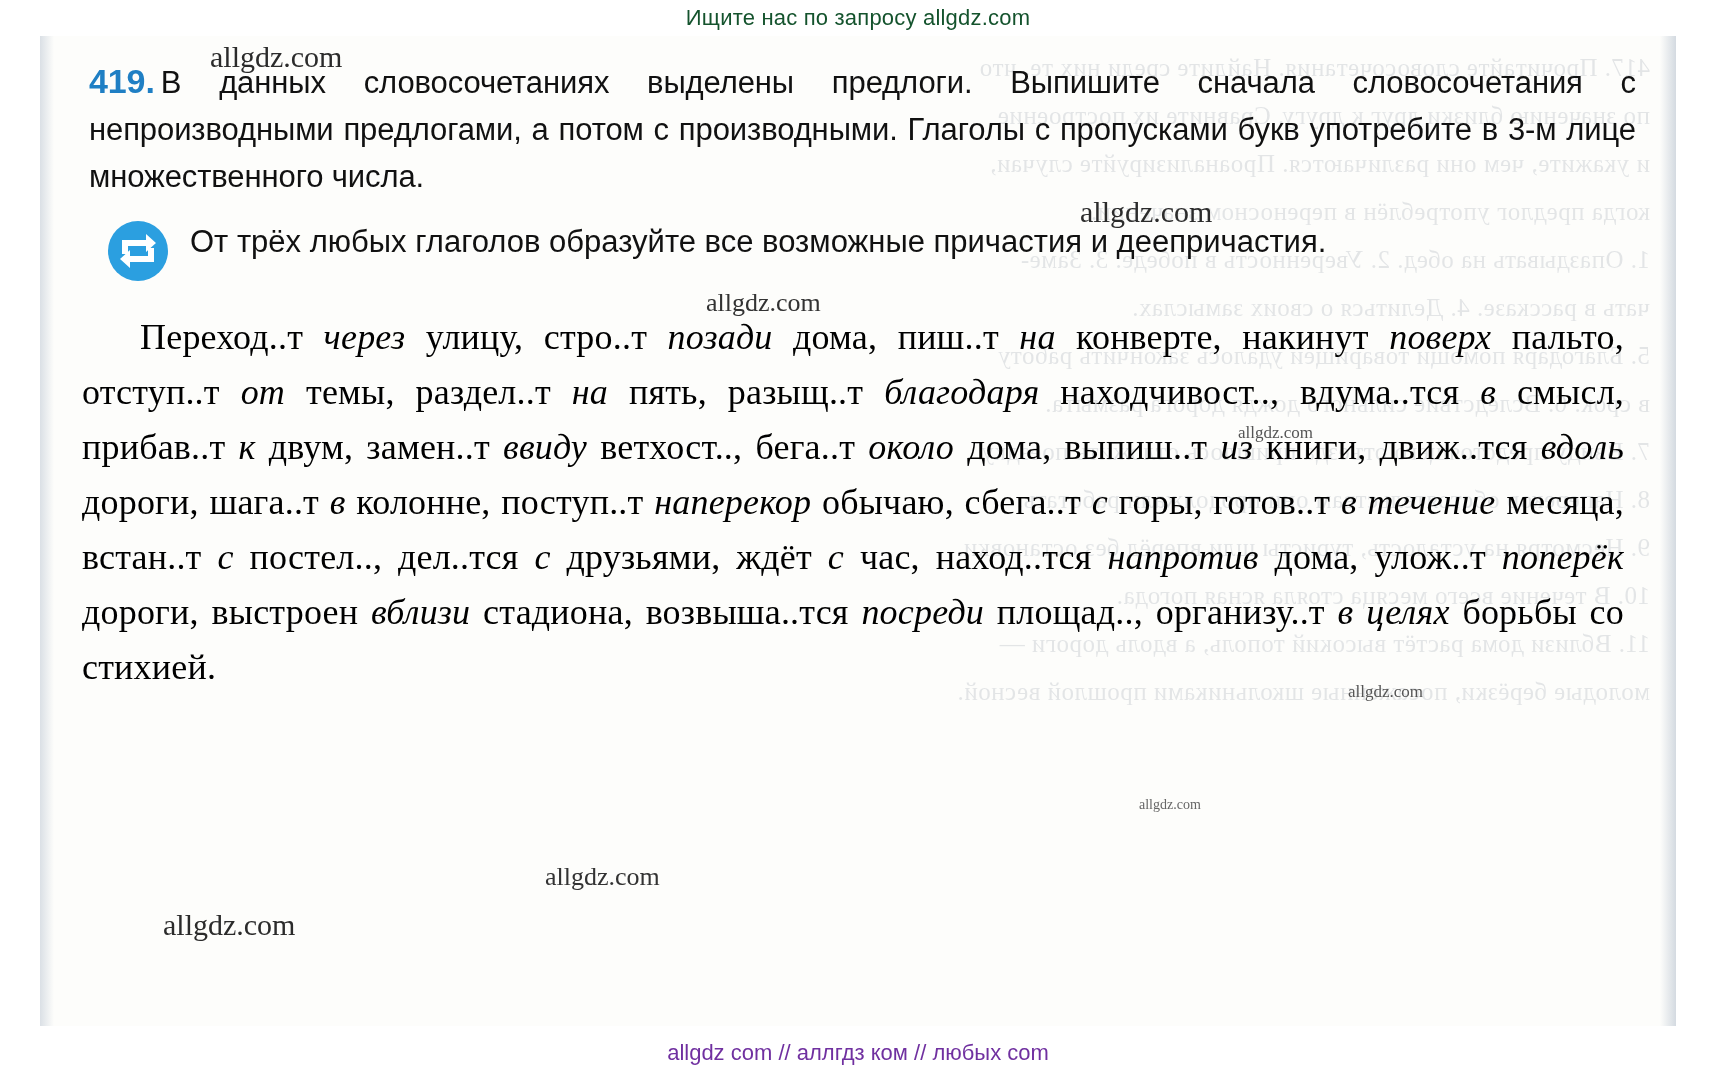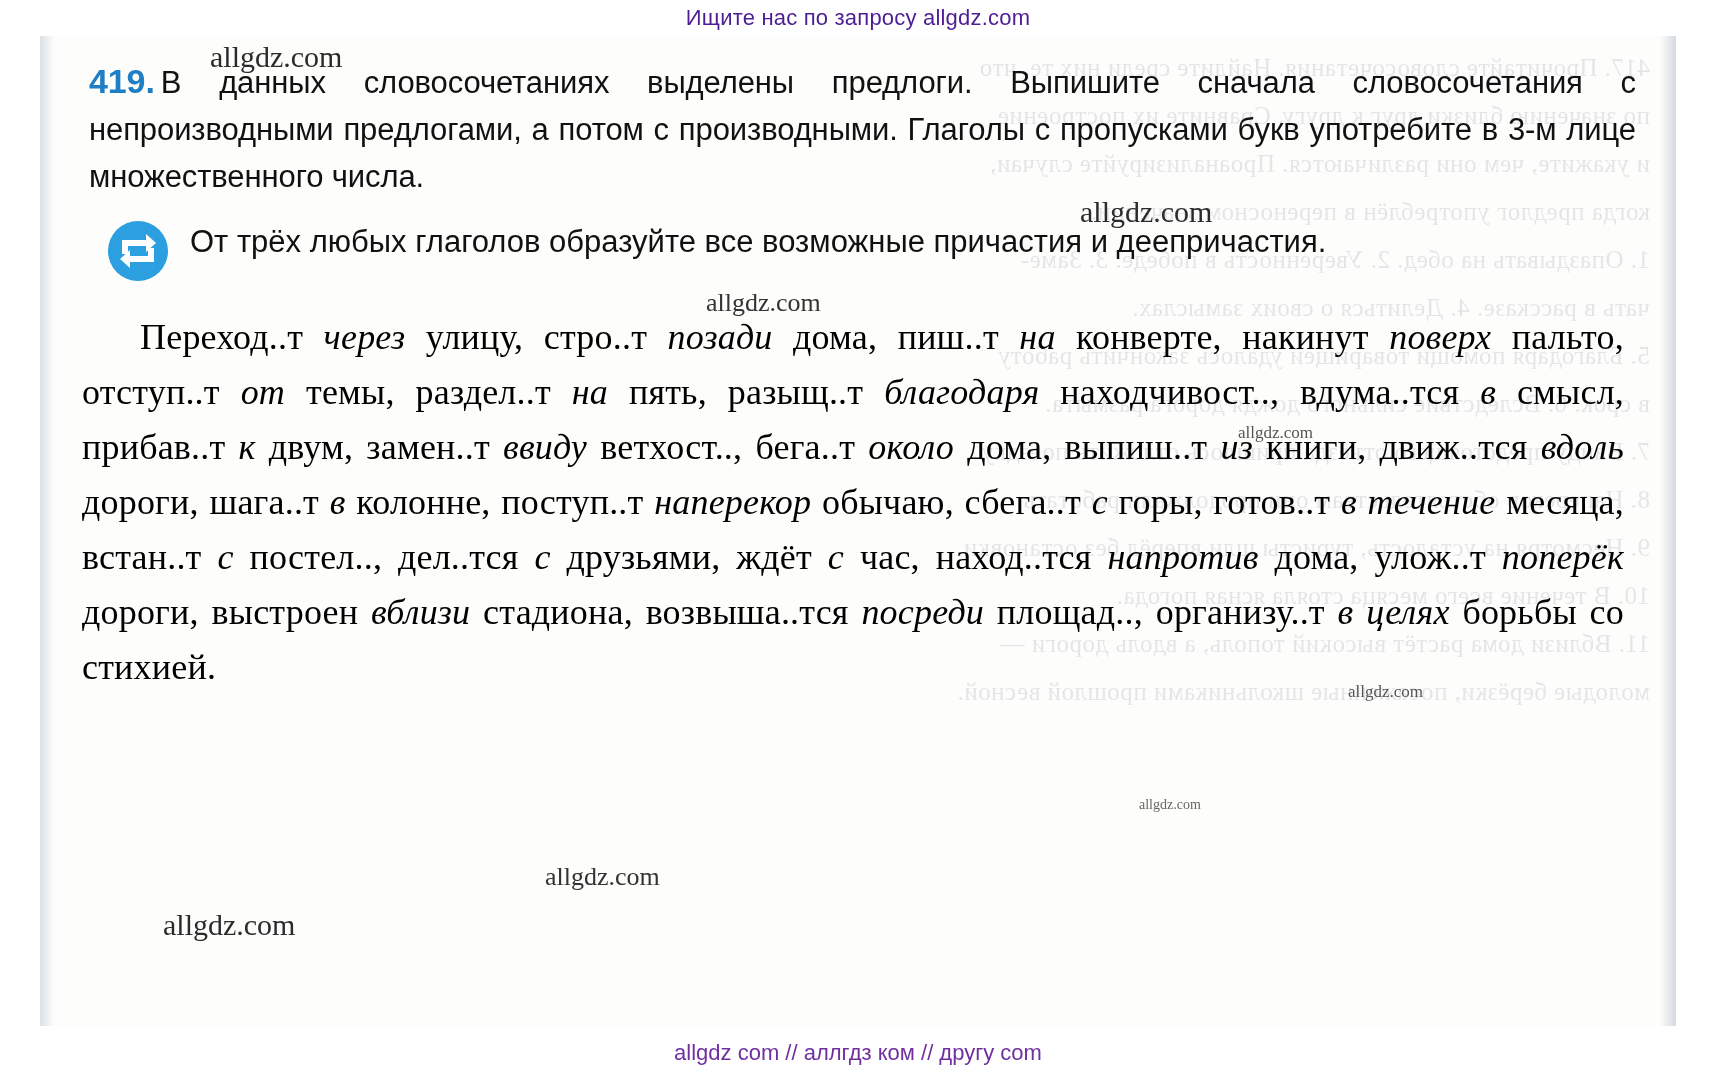--- a/index.html
+++ b/index.html
@@ -17,21 +17,21 @@
 
   
   .top-banner {
     position: absolute;
     top: 0; left: 0;
     width: 1716px;
     height: 36px;
     display: flex;
     align-items: center;
     justify-content: center;
-    color: #4c1d95;
+    color: #14532d;
     font-family: "Liberation Sans", sans-serif;
     font-size: 22px;
     letter-spacing: 0.2px;
   }
 
   
   .bottom-banner {
     position: absolute;
     bottom: 6px; left: 0;
     width: 1716px;
@@ -208,21 +208,21 @@
       </div>
       <div class="note-text">От трёх любых глаголов образуйте все возможные причастия и деепричастия.</div>
     </div>
 
     <div class="body-text" id="bodytext"><span>Переход..т </span><i>через</i><span> улицу, стро..т </span><i>позади</i><span> дома, пиш..т </span><i>на</i><span> конверте, накинут </span><i>поверх</i><span> пальто, отступ..т </span><i>от</i><span> темы, раздел..т </span><i>на</i><span> пять, разыщ..т </span><i>благодаря</i><span> находчивост.., вдума..тся </span><i>в</i><span> смысл, прибав..т </span><i>к</i><span> двум, замен..т </span><i>ввиду</i><span> ветхост.., бега..т </span><i>около</i><span> дома, выпиш..т </span><i>из</i><span> книги, движ..тся </span><i>вдоль</i><span> дороги, шага..т </span><i>в</i><span> колонне, поступ..т </span><i>наперекор</i><span> обычаю, сбега..т </span><i>с</i><span> горы, готов..т </span><i>в течение</i><span> месяца, встан..т </span><i>с</i><span> постел.., дел..тся </span><i>с</i><span> друзьями, ждёт </span><i>с</i><span> час, наход..тся </span><i>напротив</i><span> дома, улож..т </span><i>поперёк</i><span> дороги, выстроен </span><i>вблизи</i><span> стадиона, возвыша..тся </span><i>посреди</i><span> площад.., организу..т </span><i>в целях</i><span> борьбы со стихией.</span></div>
 
   </div>
 </div>
 
 <div class="bottom-banner">
-  <span>allgdz com  //  аллгдз ком  //  другу com</span>
+  <span>allgdz com  //  аллгдз ком  //  любых com</span>
 </div>
 
 <div id="wm-layer">
     <div class="wm big" style="left: 210px; top: 40px;">allgdz.com</div>
     <div class="wm big" style="left: 1080px; top: 195px;">allgdz.com</div>
     <div class="wm mid" style="left: 706px; top: 288px;">allgdz.com</div>
     <div class="wm small" style="left: 1238px; top: 423px;">allgdz.com</div>
     <div class="wm small" style="left: 1348px; top: 682px;">allgdz.com</div>
     <div class="wm tiny" style="left: 1139px; top: 797px;">allgdz.com</div>
     <div class="wm mid" style="left: 545px; top: 862px;">allgdz.com</div>

